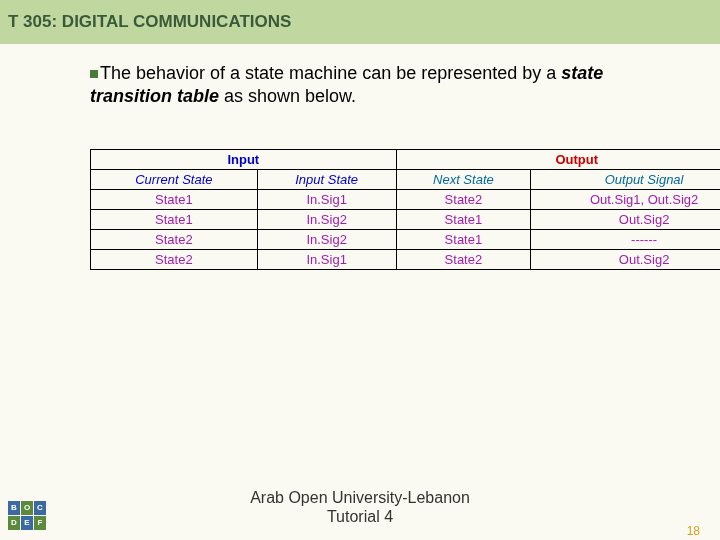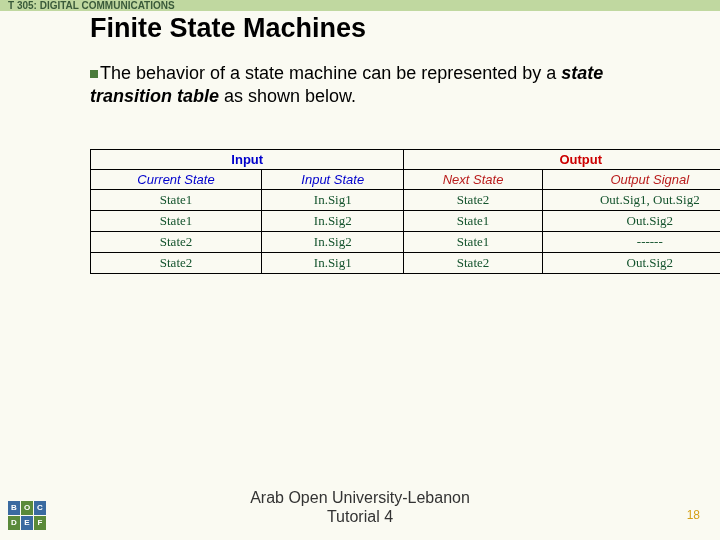--- a/index.html
+++ b/index.html
@@ -6,22 +6,22 @@
   body {
     width: 720px;
     height: 540px;
     background: #fafaf2;
     font-family: Verdana, Arial, sans-serif;
     position: relative;
     overflow: hidden;
   }
   .header-bar {
     background: #c0d8a0;
-    padding: 0 8px;
-    font-size: 10px;
+    padding: 12px 8px;
+    font-size: 17px;
     font-weight: bold;
     color: #3a5a3a;
   }
   .content {
     padding: 0 80px 0 90px;
   }
   .title {
     font-size: 27px;
     font-weight: bold;
     color: #000;
@@ -66,35 +66,35 @@
   .grp-header th {
     font-weight: bold;
   }
   .grp-input { color: #0000cc; }
   .grp-output { color: #cc0000; }
   .sub-header th {
     font-weight: normal;
     font-style: italic;
   }
   .sub-header th.input-col { color: #0000cc; }
-  .sub-header th.output-col { color: #b91c1c; }
-  td { color: #14532d; font-family: Liberation Serif, serif; }
+  .sub-header th.output-col { color: #0369a1; }
+  td { color: #a21caf; }
   .footer-text {
     position: absolute;
     bottom: 14px;
     left: 0;
     width: 100%;
     text-align: center;
     font-size: 16px;
     color: #333;
     line-height: 1.2;
   }
   .page-num {
     position: absolute;
-    bottom: 18px;
+    bottom: 2px;
     right: 20px;
     font-size: 12px;
     color: #d4a017;
   }
   .logo {
     position: absolute;
     bottom: 10px;
     left: 8px;
     display: flex;
     gap: 1px;
@@ -113,21 +113,20 @@
   .lc2 { background: #5a8a3a; }
 </style>
 </head>
 <body>
 
 <div class="header-bar">
   <span>T 305: DIGITAL COMMUNICATIONS</span>
 </div>
 
 <div class="content">
-  <div class="title">Finite State Machines</div>
 
   <div class="bullet-block">
     <span class="bullet-square"></span><span>The behavior of a state machine can be represented by a </span><span class="bold-italic">state transition table</span><span> as shown below.</span>
   </div>
 
   <div class="table-wrap">
     <table>
       <tbody>
           <tr class="grp-header">
         <th colspan="2" class="grp-input">Input</th>

